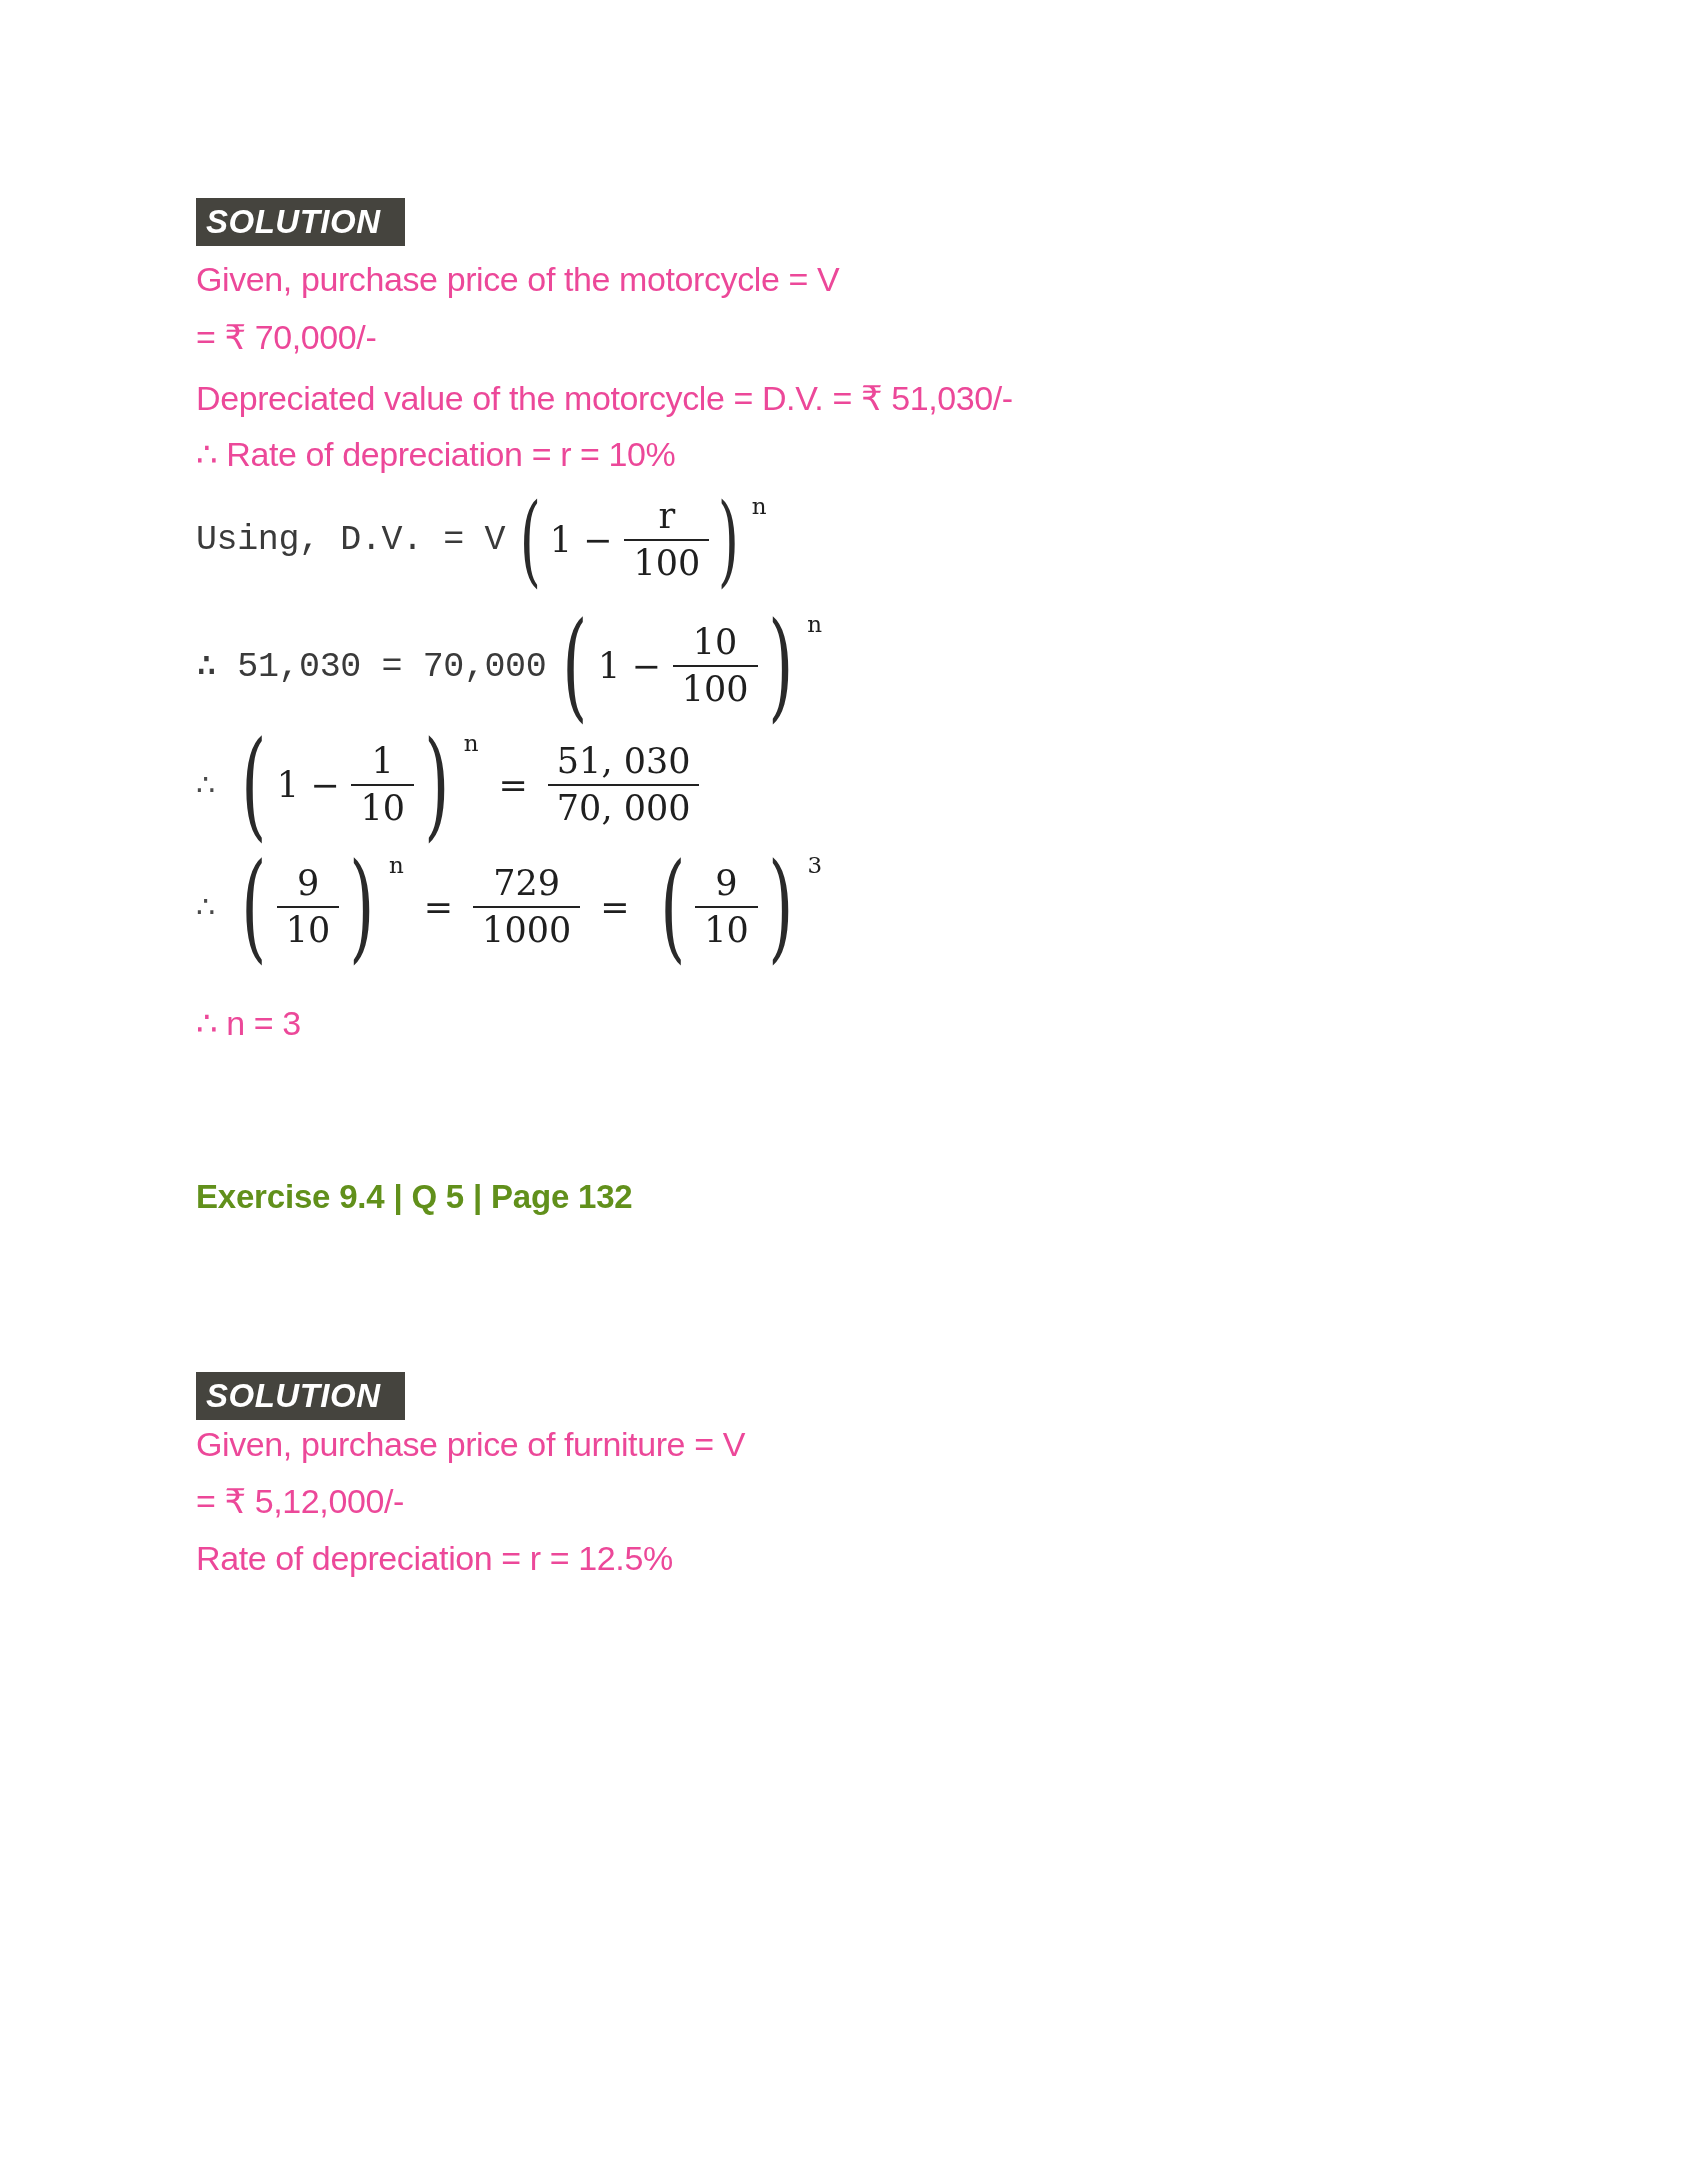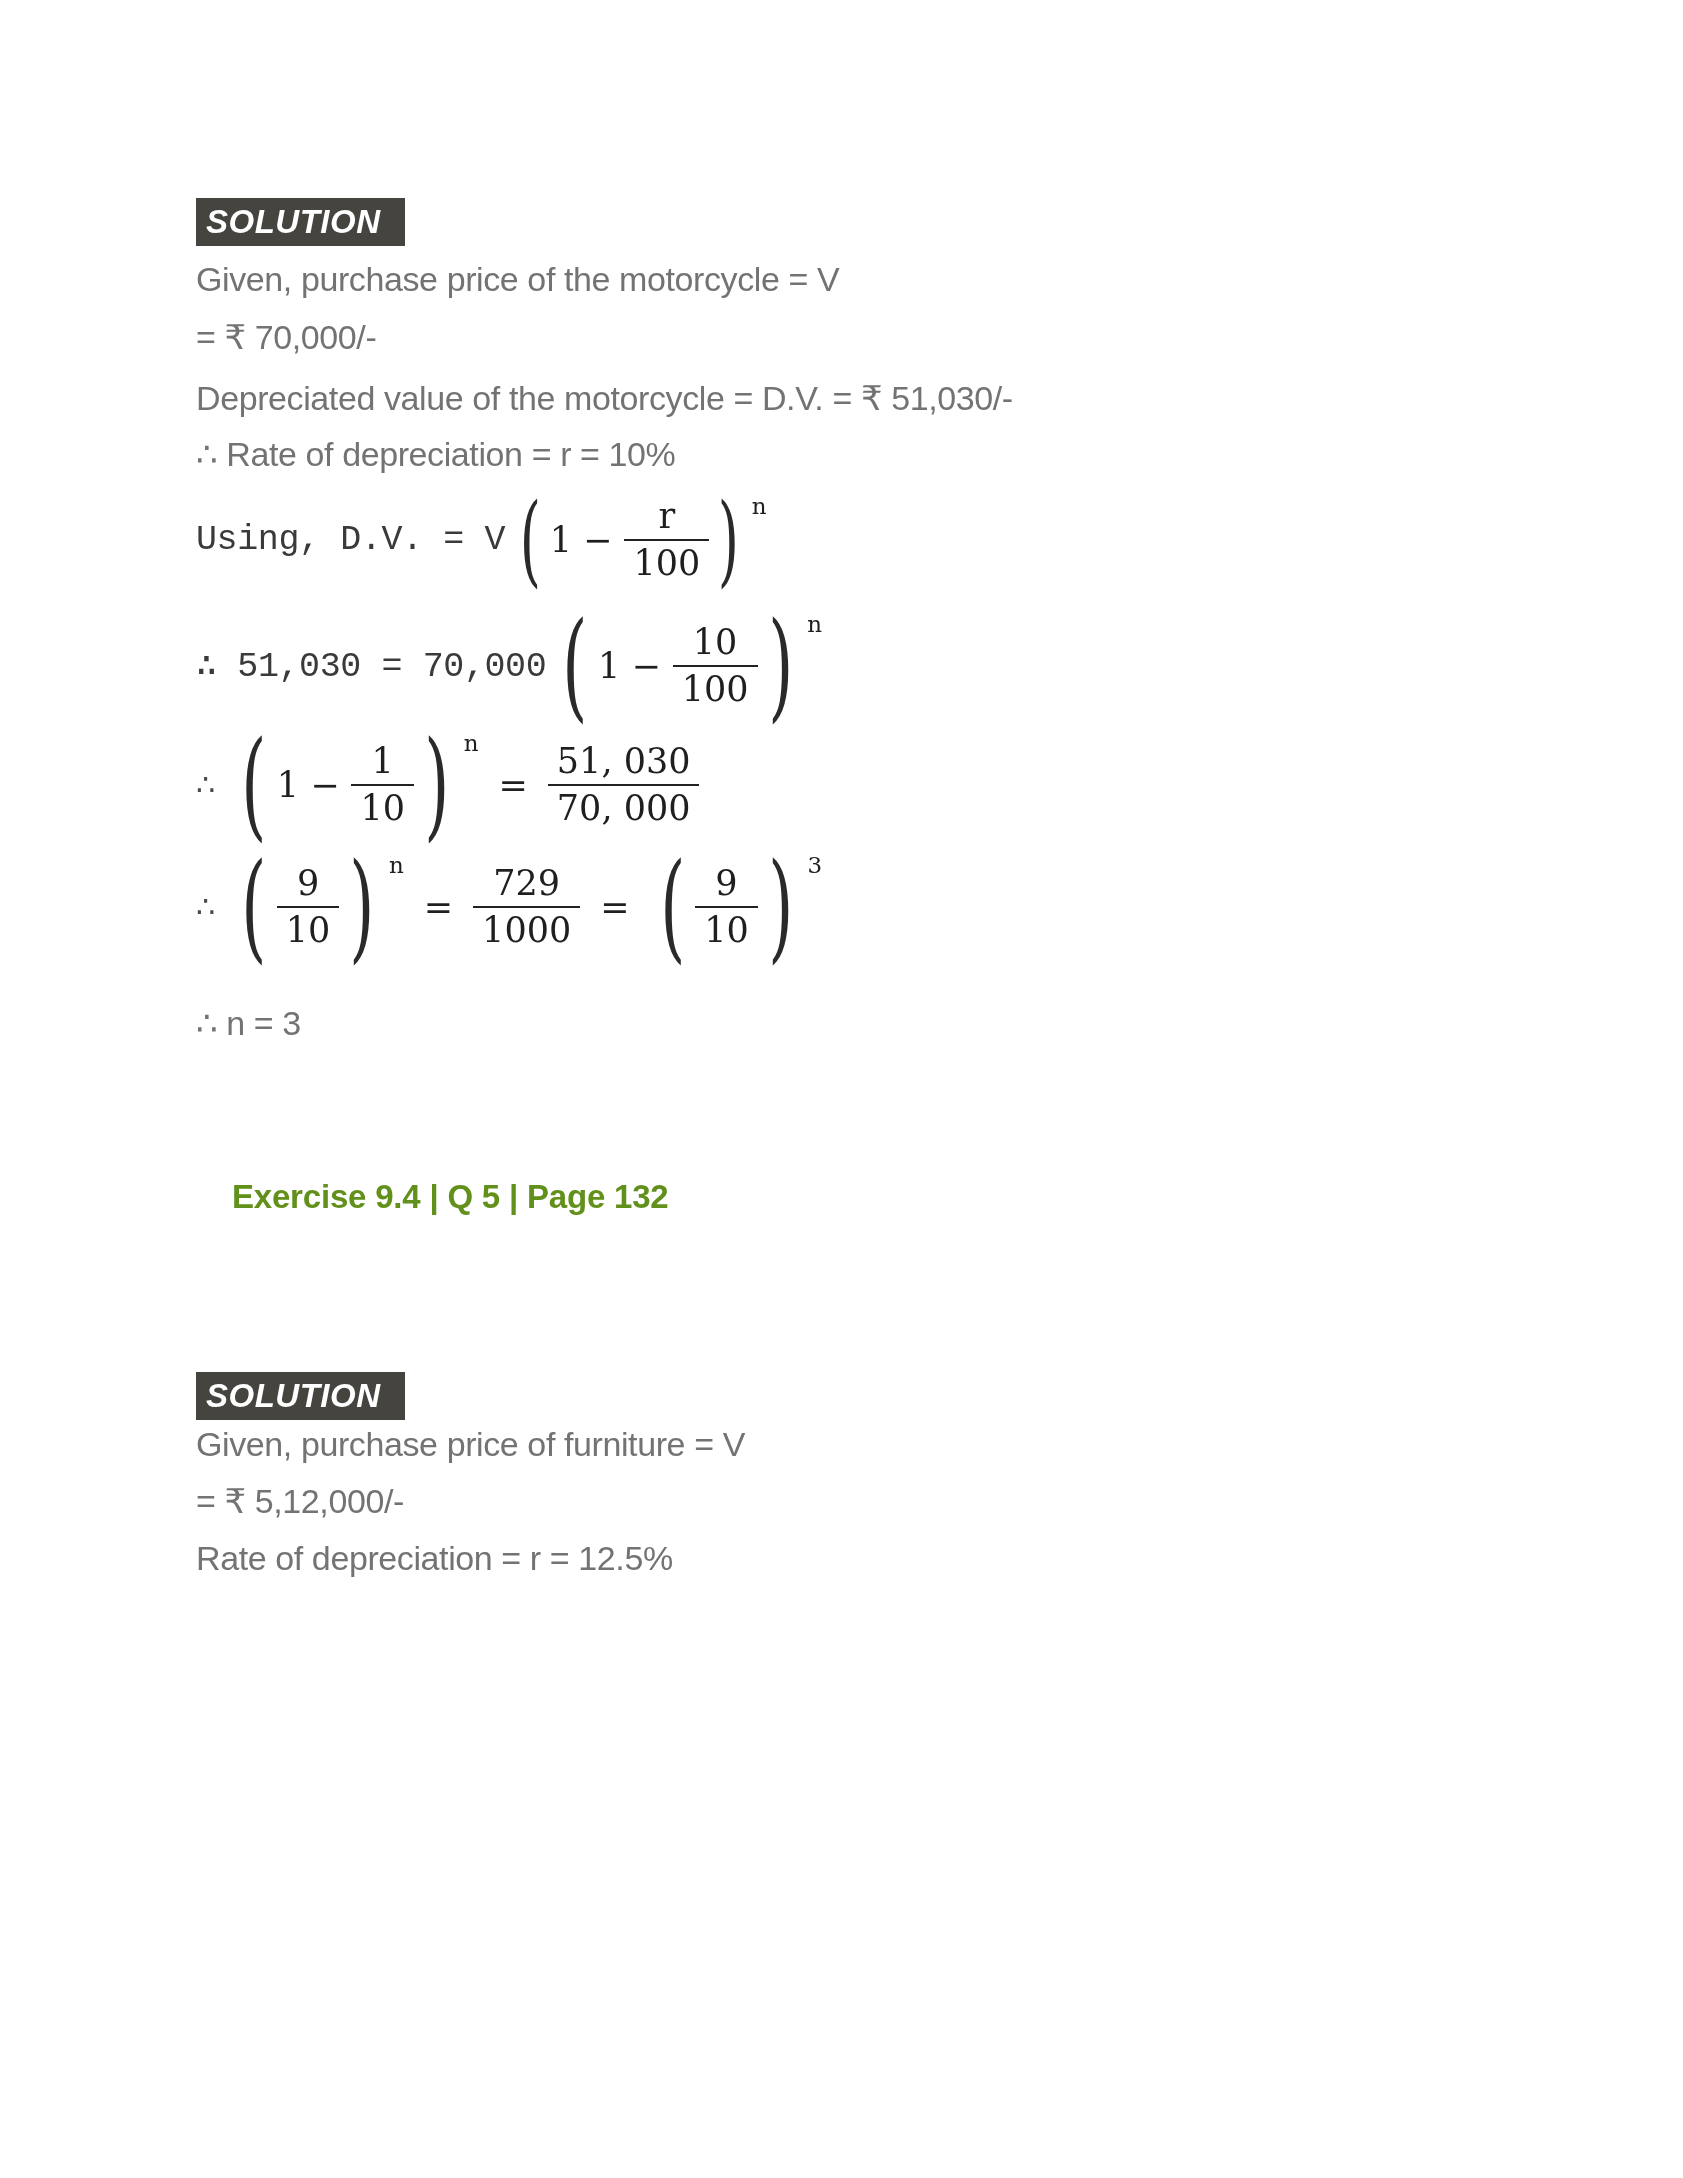--- a/index.html
+++ b/index.html
@@ -18,29 +18,29 @@
     font-style:italic; font-weight:bold;
     font-size:33px; line-height:40px;
     padding:4px 24px 4px 10px;
     letter-spacing:0.5px;
   }
 
   
   .line {
     position:absolute; left:196px;
     font-size:34px; line-height:40px;
-    color:#737373; letter-spacing:-0.4px;
+    color:#ec4899; letter-spacing:-0.4px;
     white-space:nowrap;
   }
   .line-light { color:#2b2b2b; letter-spacing:0; font-size:35px; }
 
   .exercise {
     position:absolute; left:196px;
     font-size:33px; font-weight:bold;
-    letter-spacing:-0.2px; white-space:nowrap;margin-left:36px;
+    letter-spacing:-0.2px; white-space:nowrap;
   }
 
   .question {
     position:absolute; left:196px; width:1351px;
     font-size:33px; line-height:39px;
     color:#101010; letter-spacing:-0.3px;
   }
 
   
   .math {

